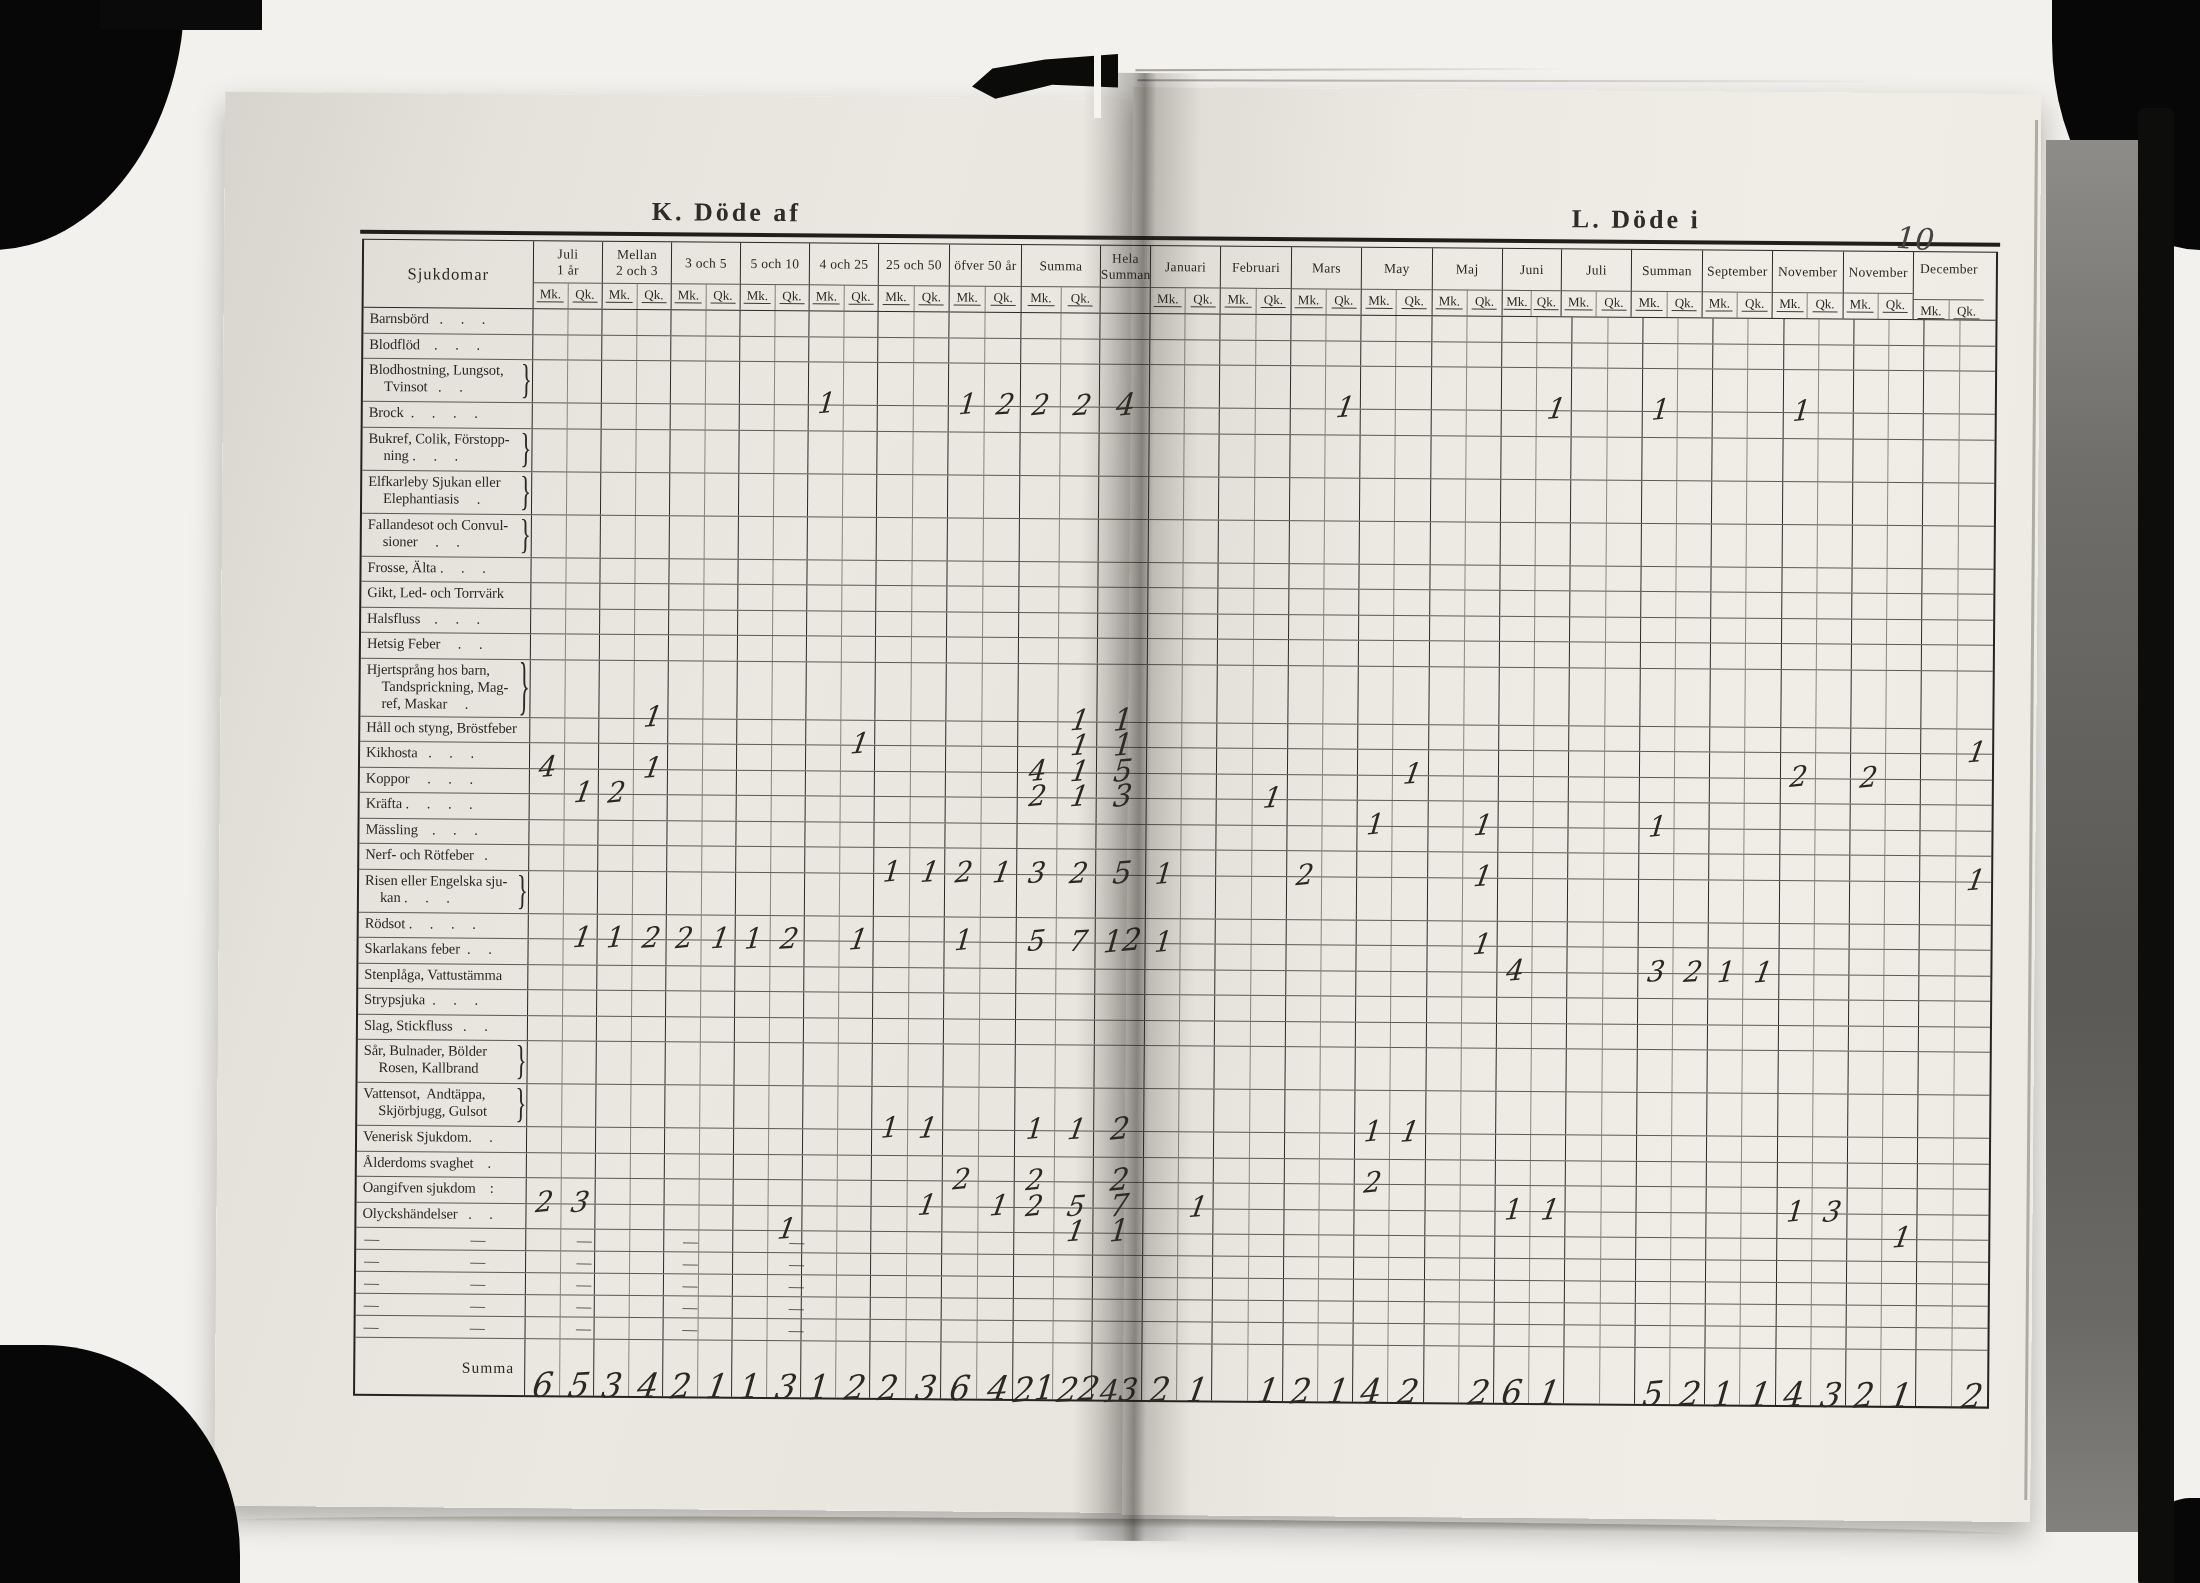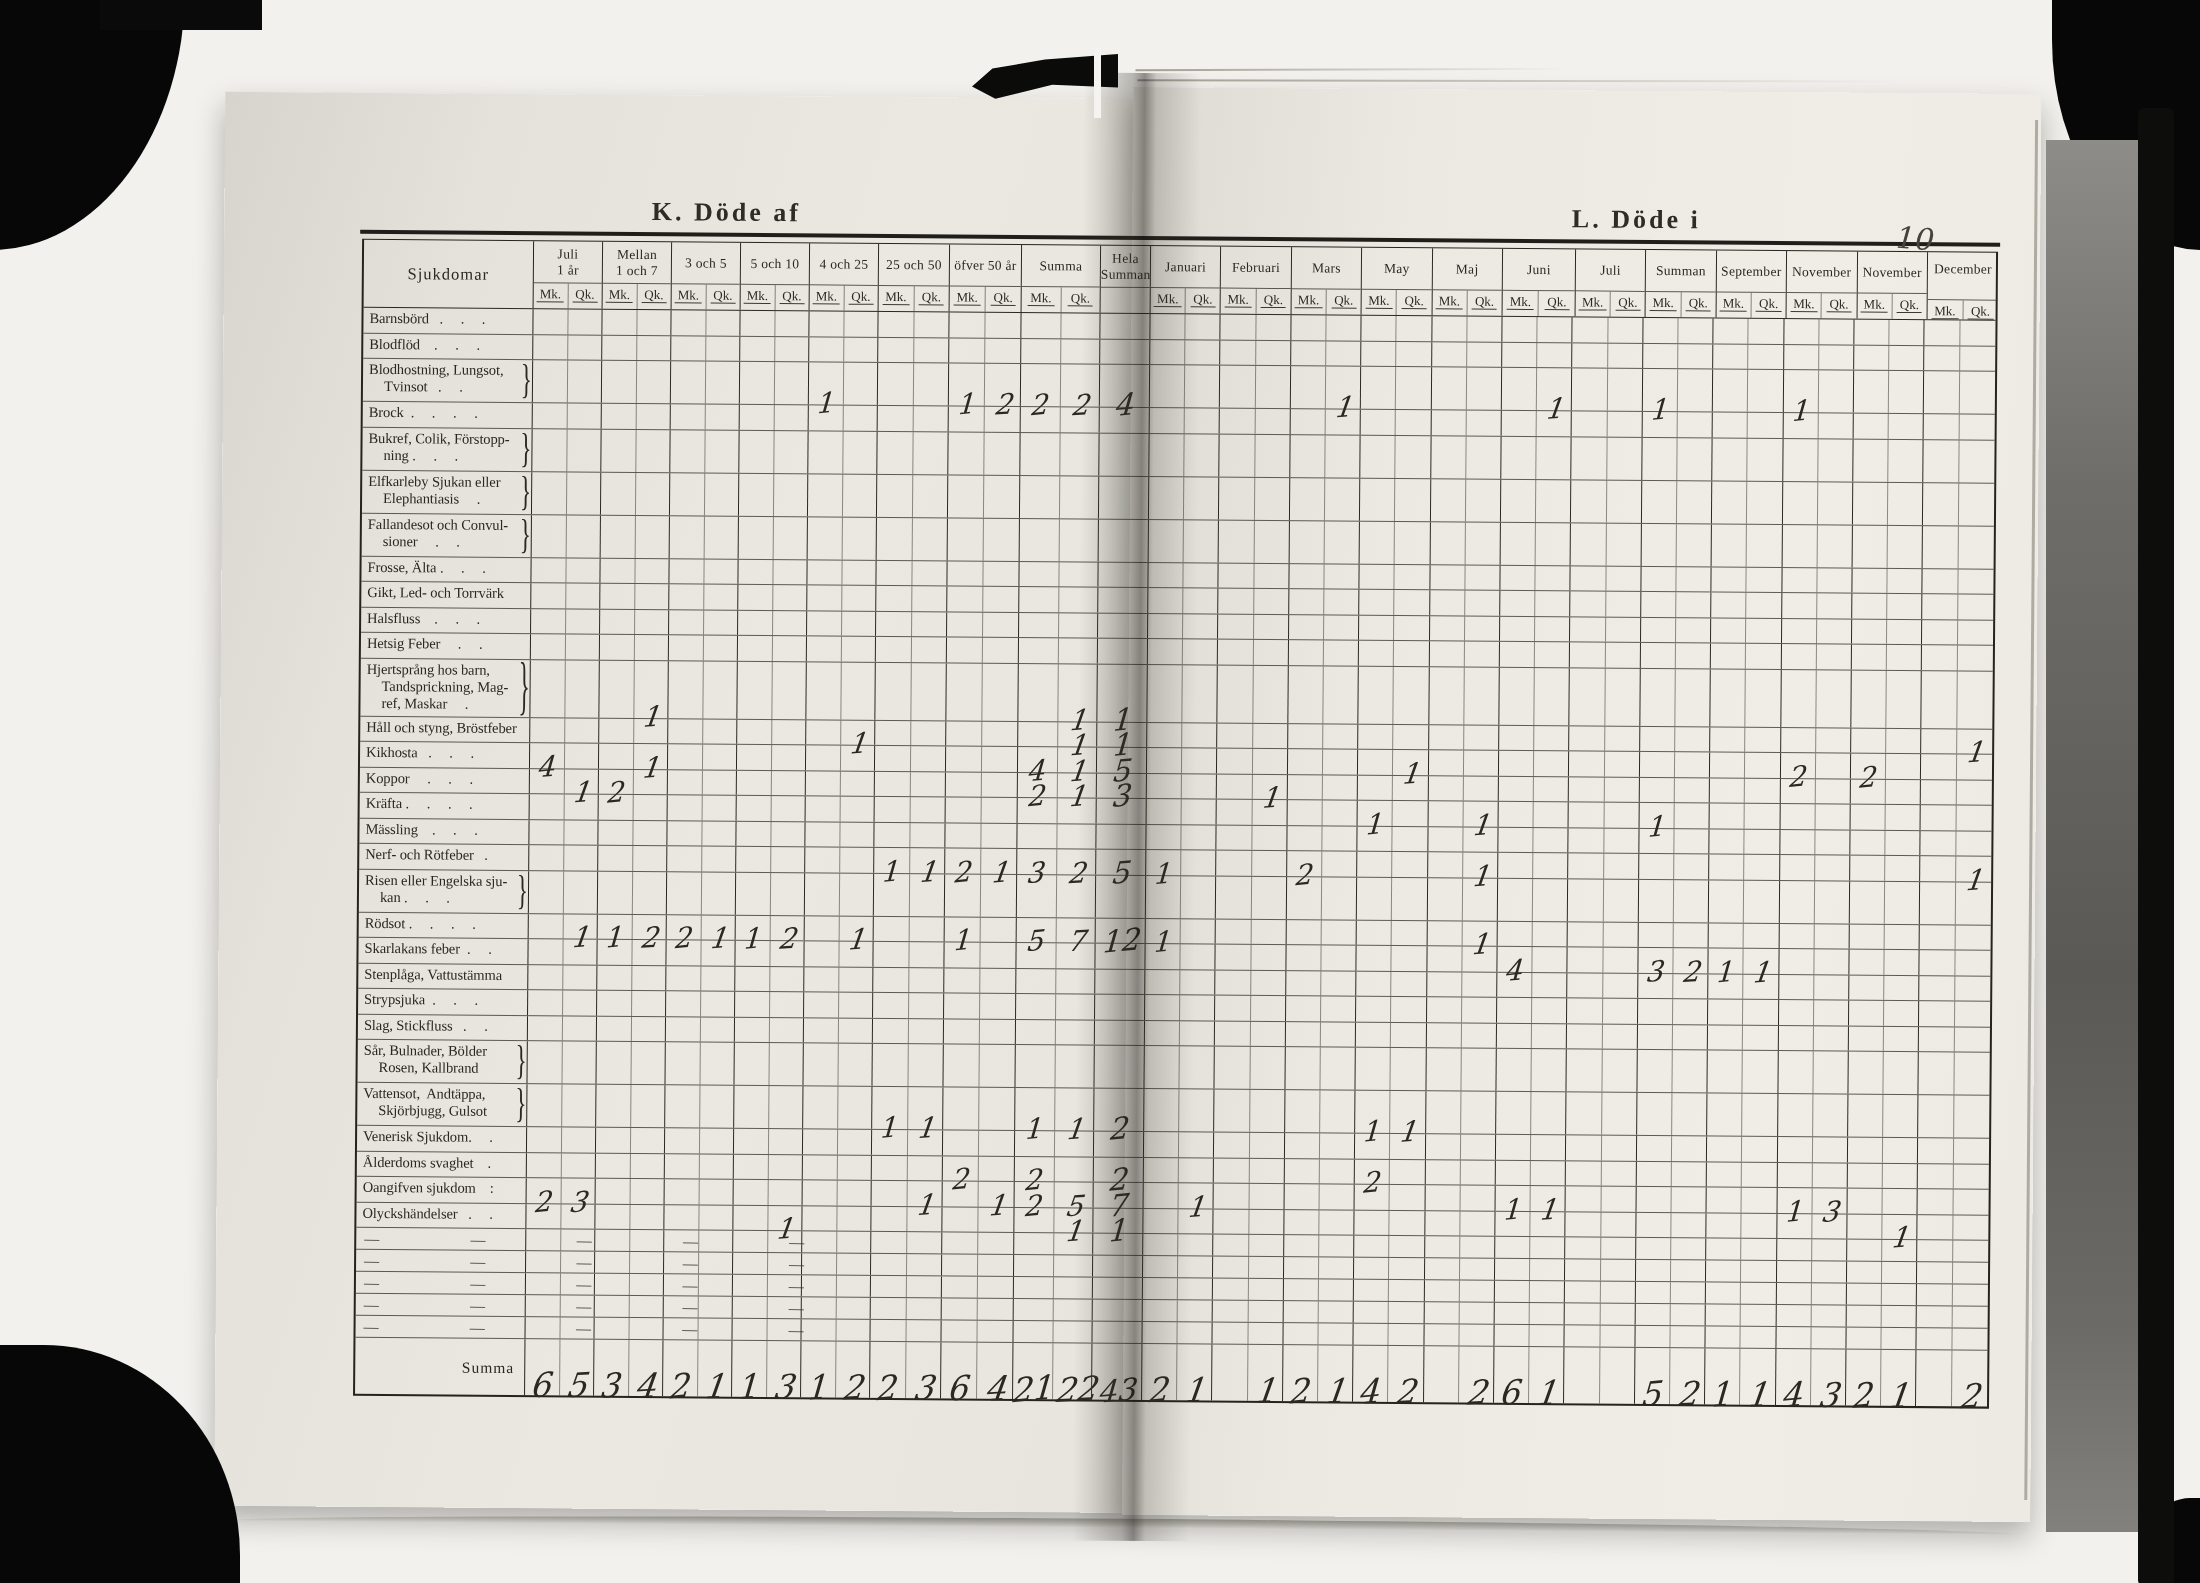--- a/index.html
+++ b/index.html
@@ -108,21 +108,21 @@
               <span>1 år</span>
             </div>
             <div class="gsubs">
               <div class="gsub"><span>Mk.</span></div>
               <div class="gsub q"><span>Qk.</span></div>
             </div>
           </div>
           <div class="group hgroup" style="width: 69px;">
             <div class="glabel">
               <span>Mellan</span>
-              <span>1 och 7</span>
+              <span>2 och 3</span>
             </div>
             <div class="gsubs">
               <div class="gsub"><span>Mk.</span></div>
               <div class="gsub q"><span>Qk.</span></div>
             </div>
           </div>
           <div class="group hgroup" style="width: 69px;">
             <div class="glabel">
               <span>3 och 5</span>
             </div>
@@ -223,21 +223,21 @@
           </div>
           <div class="group hgroup" style="width: 70.4px;">
             <div class="glabel">
               <span>Maj</span>
             </div>
             <div class="gsubs">
               <div class="gsub"><span>Mk.</span></div>
               <div class="gsub q"><span>Qk.</span></div>
             </div>
           </div>
-          <div class="group hgroup" style="width: 73px; justify-content: space-between;">
+          <div class="group hgroup" style="width: 59px; justify-content: space-between;">
             <div class="glabel">
               <span>Juni</span>
             </div>
             <div class="gsubs">
               <div class="gsub"><span>Mk.</span></div>
               <div class="gsub q"><span>Qk.</span></div>
             </div>
           </div>
           <div class="group hgroup" style="width: 70.4px;">
             <div class="glabel">

